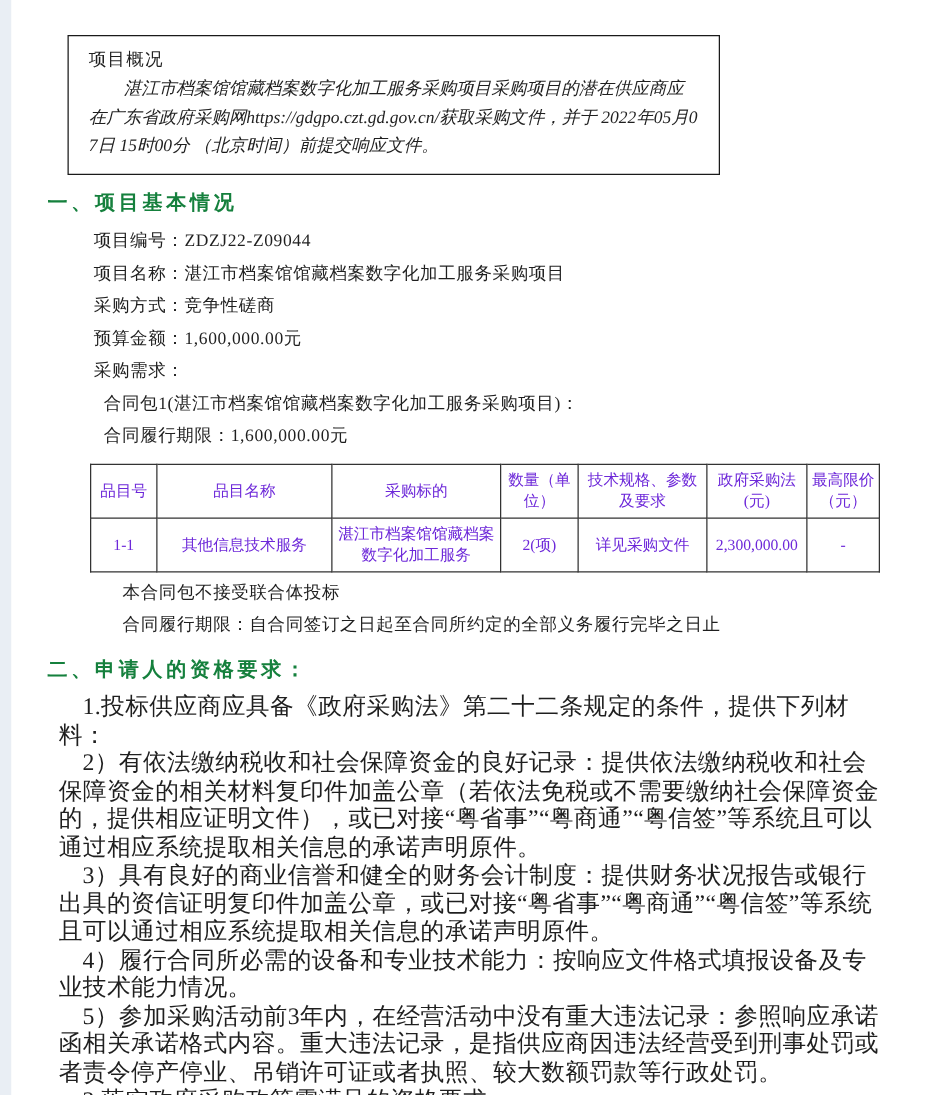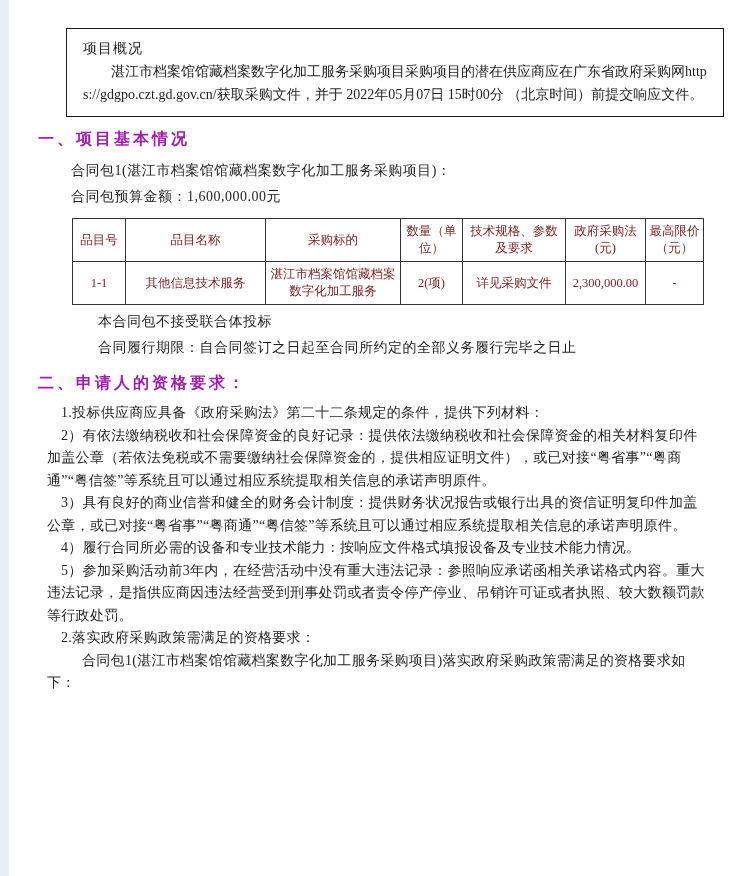--- a/index.html
+++ b/index.html
@@ -14,57 +14,58 @@
   }
   .left-strip {
     position: absolute; left: 0; top: 0;
     width: 9px; height: 876px;
     background: #e9eef4;
   }
   .doc {
     padding: 28px 35px 0 38px;
   }
   .overview-box {
-    margin-left: 28px;
-    width: 658px;
+    margin-left: 16px;
+    width: 522px;
     border: 1px solid #1a1a1a;
     padding: 8px 16px 10px 16px;
     font-size: 14px;
     line-height: 23px;
   }
   .overview-box .box-title { letter-spacing: 1px; }
   .overview-box .box-body {
     text-indent: 2em;
     word-break: break-all;
+    font-style: italic;
   }
   .sec-heading {
     margin: 12px 0 8px 0;
     font-size: 16px;
     font-weight: bold;
-    color: #a21caf;
+    color: #15803d;
     letter-spacing: 3px;
   }
   .field-line {
     margin-left: 37px;
     font-size: 14px;
     line-height: 26px;
     letter-spacing: .5px;
   }
   .pkg-line {
-    margin-left: 33px;
+    margin-left: 45px;
     font-size: 14px;
     line-height: 26px;
     letter-spacing: .5px;
   }
   table.items {
     margin: 8px 0 4px 34px;
     border-collapse: collapse;
     width: 631px;
     font-size: 12.5px;
-    color: #7f1d1d;
+    color: #6d28d9;
     table-layout: fixed;
   }
   table.items th, table.items td {
     border: 1px solid #333;
     font-weight: normal;
     text-align: center;
     vertical-align: middle;
     padding: 4px 3px;
     line-height: 17px;
     word-break: break-all;
@@ -80,21 +81,21 @@
     margin-left: 60px;
     font-size: 14px;
     line-height: 26px;
     letter-spacing: .5px;
   }
   .notes { margin-top: 2px; }
   .paras { margin-top: 2px; }
   .para {
     margin: 0 0 0 9px;
     width: 663px;
-    font-size: 14px;
+    font-size: 19px;
     line-height: 22.5px;
     text-indent: 1em;
     letter-spacing: .3px;
     word-break: break-all;
   }
   .para.indent-deep { text-indent: 2.5em; }
 </style>
 </head>
 <body>
 
@@ -102,24 +103,31 @@
 
 <div class="doc">
 
   <div class="overview-box">
     <div class="box-title">项目概况</div>
     <div class="box-body">湛江市档案馆馆藏档案数字化加工服务采购项目采购项目的潜在供应商应在广东省政府采购网https://gdgpo.czt.gd.gov.cn/获取采购文件，并于 2022年05月07日 15时00分 （北京时间）前提交响应文件。</div>
   </div>
 
   <div class="sec-heading">一、项目基本情况</div>
 
+  <div class="fields">
+    <div class="field-line">项目编号：ZDZJ22-Z09044</div>
+    <div class="field-line">项目名称：湛江市档案馆馆藏档案数字化加工服务采购项目</div>
+    <div class="field-line">采购方式：竞争性磋商</div>
+    <div class="field-line">预算金额：1,600,000.00元</div>
+    <div class="field-line">采购需求：</div>
+  </div>
 
   <div class="pkg-lines">
     <div class="pkg-line">合同包1(湛江市档案馆馆藏档案数字化加工服务采购项目)：</div>
-    <div class="pkg-line">合同包预算金额：1,600,000.00元</div>
+    <div class="pkg-line">合同履行期限：1,600,000.00元</div>
   </div>
 
   <table class="items">
     <colgroup>
       <col class="c1">
         <col class="c2">
         <col class="c3">
         <col class="c4">
         <col class="c5">
         <col class="c6">

